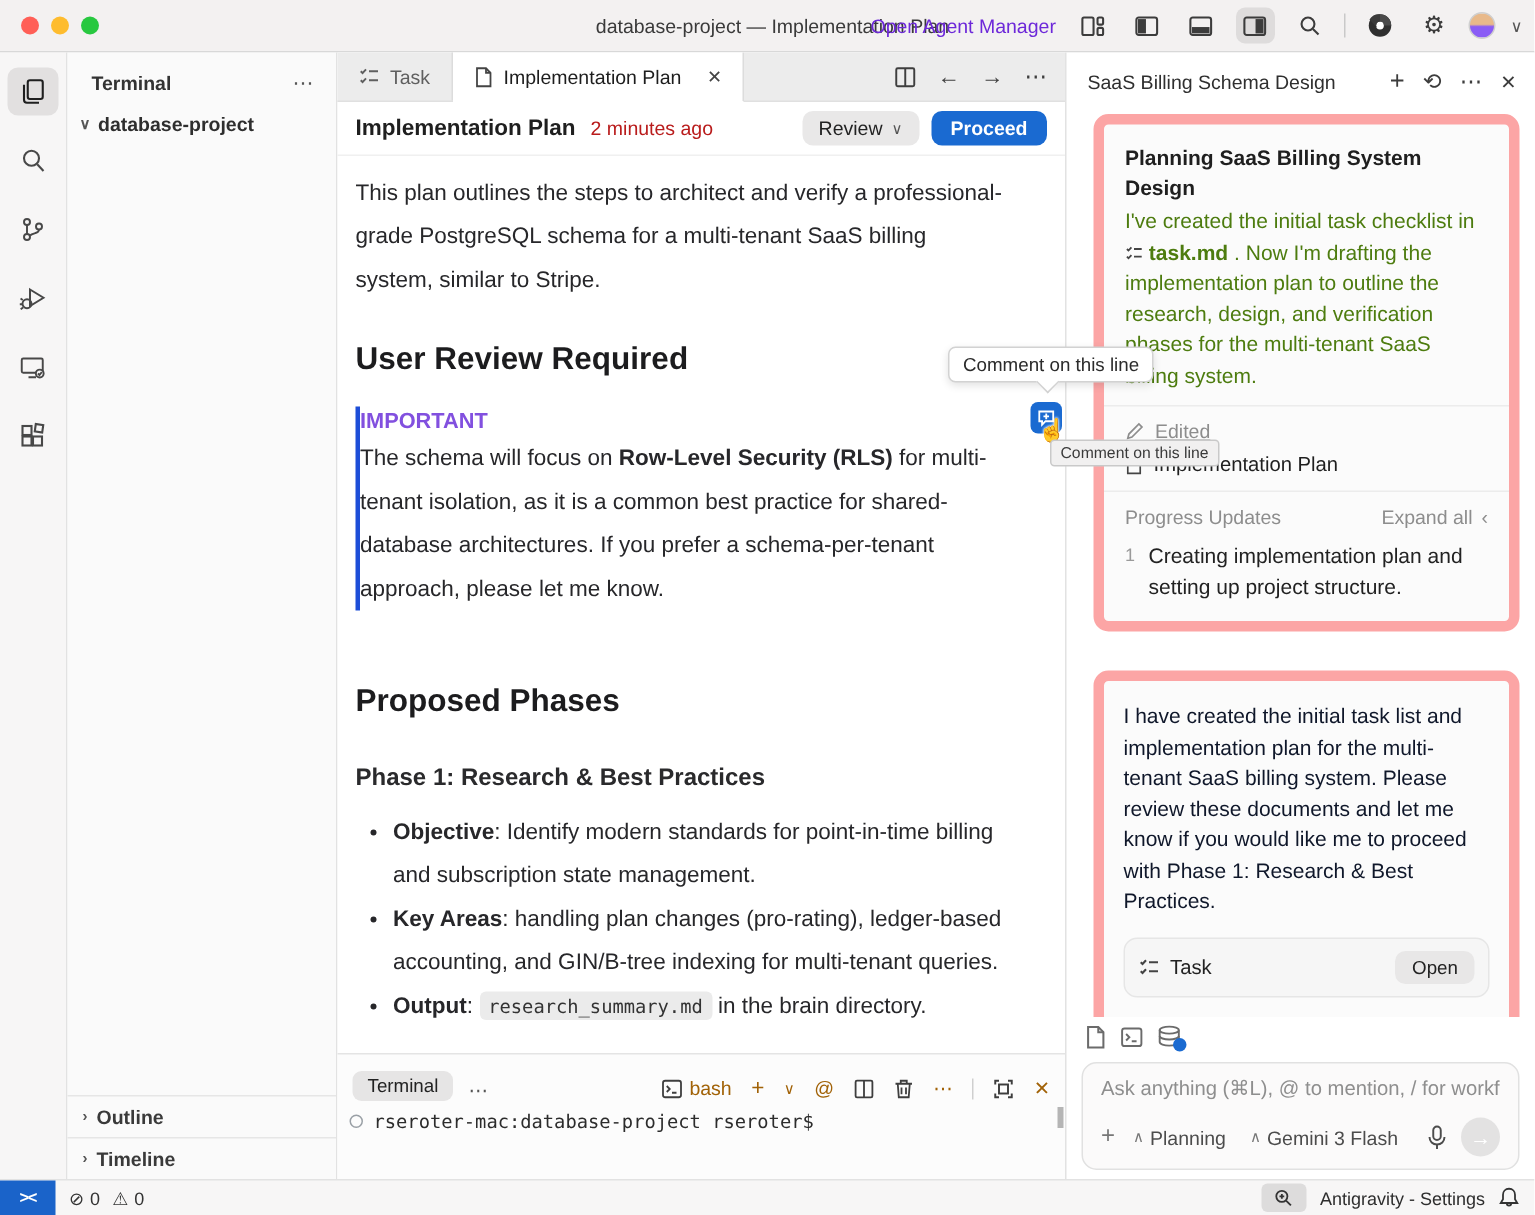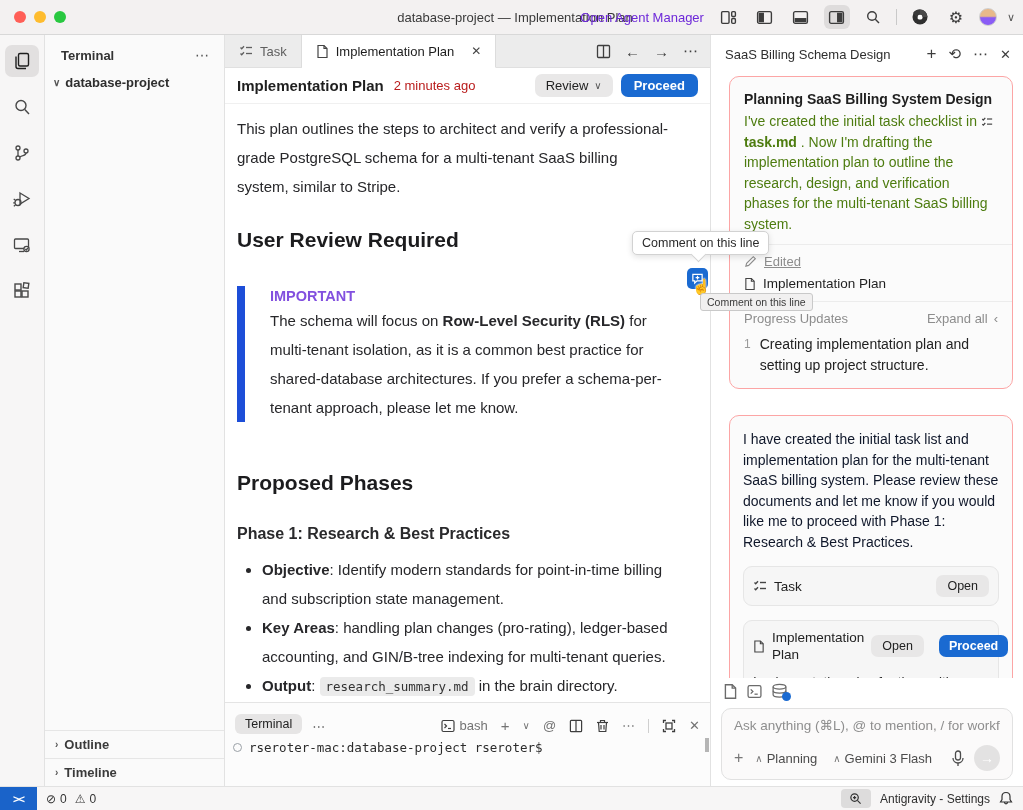--- a/index.html
+++ b/index.html
@@ -52,46 +52,46 @@
   .btn-gray .chev { font-size:10px; }
   .btn-blue { background:#1a6ad1; border-radius:7px; font-size:13px; font-weight:700; color:#fff; padding:4px 13px; }
 
   .doccontent { flex:1; overflow:hidden; position:relative; padding:6px 40px 0 12px; }
   .doccontent p { font-size:15px; line-height:29px; color:#27272a; margin-top:4px; }
   .h2 { font-size:21px; font-weight:700; color:#1c1c1e; }
   .h2.review { margin-top:27px; }
   .h2.phases { margin-top:49px; }
   .h3 { font-size:16px; font-weight:700; color:#2a2a2c; }
   .h3.p1 { margin-top:30px; }
-  .callout { margin-top:34px; border-left:8px solid #1d4ed8; padding-left:25px; }
+  .callout { margin-top:19px; border-left:3px solid #1d4ed8; padding-left:0; }
   .callout .imp { color:#8250df; font-weight:700; font-size:14.5px; line-height:20px; }
   .callout .ctext { font-size:15px; line-height:29px; color:#27272a; }
   ul.doclist { margin-top:12px; padding-left:25px; }
   ul.doclist li { font-size:15px; line-height:29px; color:#27272a; }
   .codechip { font-family:"DejaVu Sans Mono",monospace; font-size:12.5px; background:#ebebeb; border-radius:4px; padding:2px 6px; color:#333; }
 
   
   .terminal { height:84px; border-top:1px solid #e4e4e4; background:#fcfcfc; display:flex; flex-direction:column; }
   .term-toolbar { display:flex; align-items:flex-end; height:31px; padding:0 10px 0 10px; gap:10px; }
   .term-chip { background:#e6e5e5; border-radius:6px; padding:3px 10px; font-size:12.5px; color:#222; }
   .term-dots { color:#555; font-size:13px; letter-spacing:1px; }
-  .term-right { margin-left:auto; display:flex; align-items:center; gap:13px; color:#737373; font-size:13px; }
+  .term-right { margin-left:auto; display:flex; align-items:center; gap:13px; color:#a16207; font-size:13px; }
   .term-right .bash { display:flex; align-items:center; gap:5px; }
   .term-sep { width:1px; height:14px; background:#cfcfcf; }
   .term-body { position:relative; flex:1; padding:6px 10px 0 8px; font-family:"DejaVu Sans Mono",monospace; font-size:12.5px; color:#2c2c2c; display:flex; gap:7px; align-items:flex-start; }
   .cmd-circle { width:9px; height:9px; border:1.4px solid #9aa0a6; border-radius:50%; margin-top:3px; }
   .term-scroll { position:absolute; right:1px; top:4px; width:4px; height:14px; background:#b5b5b5; }
 
   
   .rightpanel { position:absolute; top:35px; left:710px; width:313px; bottom:24px; background:#fff; border-left:1px solid #e2e2e2; display:flex; flex-direction:column; }
   .rp-head { height:38px; display:flex; align-items:center; padding:0 12px 0 14px; gap:12px; }
   .rp-title { font-size:13px; color:#2f2f2f; flex:1; white-space:nowrap; }
   .rp-ic { color:#3d3d3d; font-size:15px; }
   .rp-scroll { flex:1; overflow:hidden; padding:3px 10px 0 18px; }
-  .card { background:#fbfbfb; border:1px solid #fca5a5; border-radius:10px; }
+  .card { background:#fbfbfb; border:7px solid #fca5a5; border-radius:10px; }
   .card1 { padding:12px 14px 0 14px; }
   .c1-head { font-size:14px; font-weight:700; line-height:20px; margin-bottom:2px; }
   .c1-body { font-size:14px; line-height:20.5px; color:#4d7c0f; }
   .inline-ic { display:inline-block; vertical-align:-2px; }
   .card-div { border-top:1px solid #ececec; margin:10px -14px 0 -14px; }
   .edited-row { display:flex; align-items:center; gap:7px; margin-top:9px; font-size:13px; color:#8d8d8d;text-decoration:underline; }
   .file-row { display:flex; align-items:center; gap:7px; margin-top:7px; font-size:13.5px; color:#1f1f1f; }
   .prog-row { display:flex; align-items:center; margin-top:9px; font-size:13px; color:#8d8d8d; }
   .prog-row .ex { margin-left:auto; display:flex; gap:6px; align-items:center; }
   .step-row { display:flex; gap:9px; margin-top:8px; padding-bottom:12px; }

